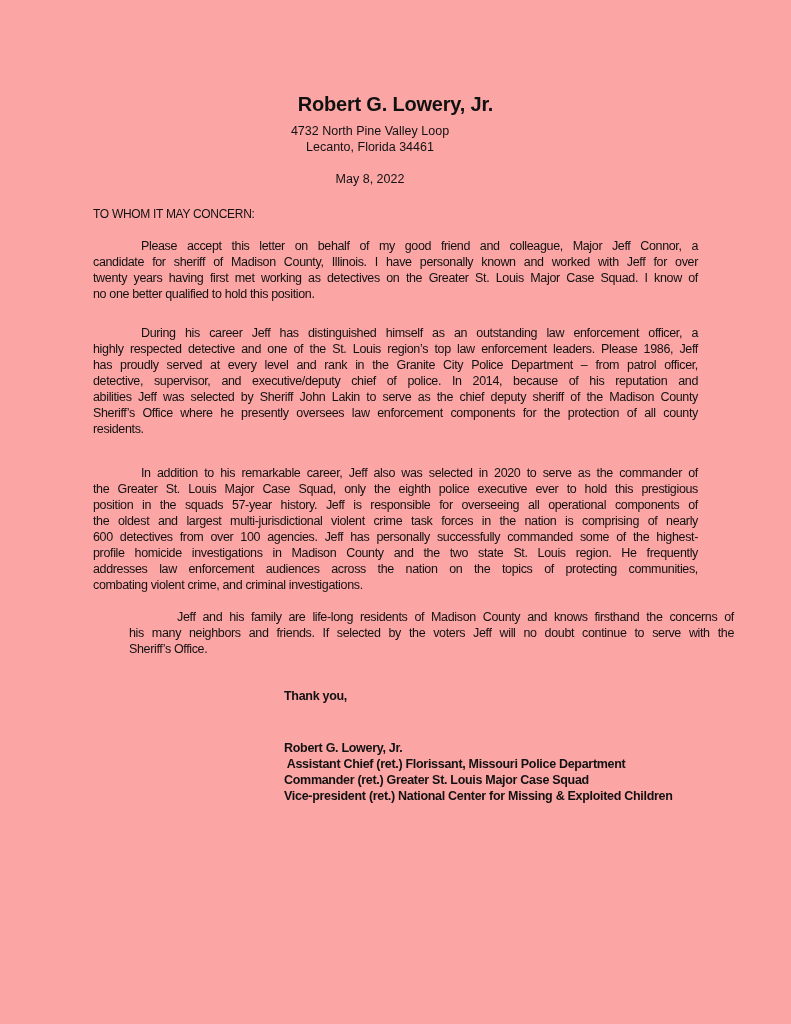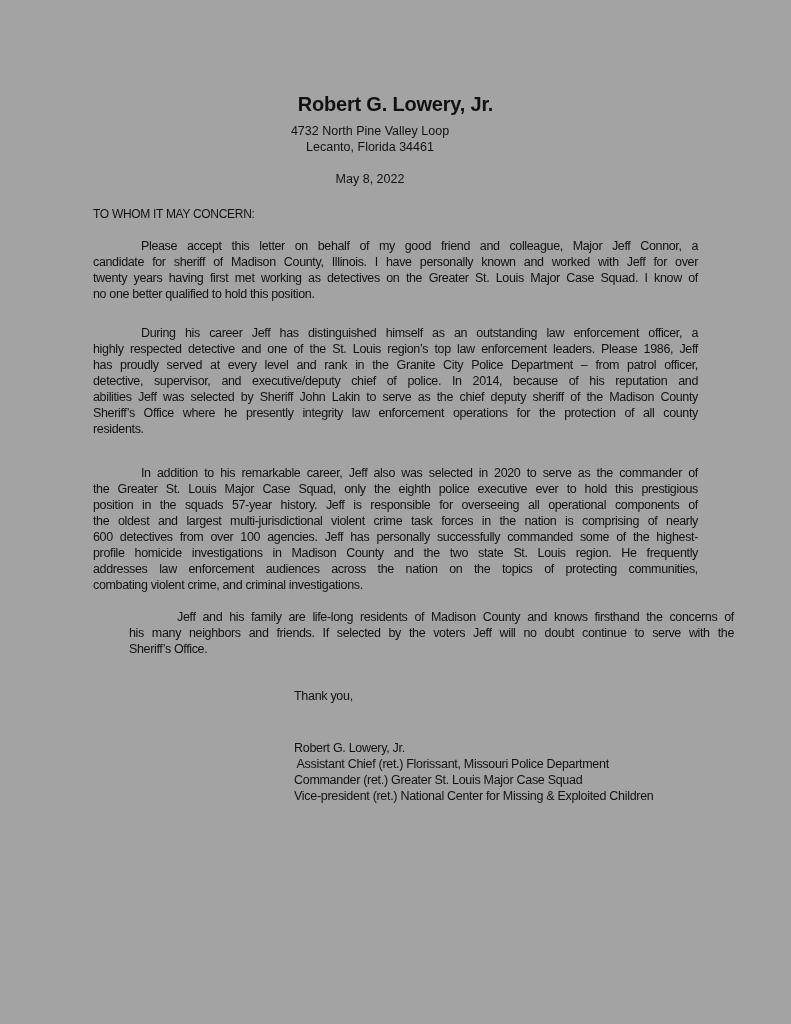--- a/index.html
+++ b/index.html
@@ -1,17 +1,17 @@
 <!DOCTYPE html>
 <html><head>
 <meta charset="utf-8">
 <style>
   html, body { margin: 0; padding: 0; background: #ffffff; }
   body { width: 791px; height: 1024px; position: relative; overflow: hidden; color: #111; }
-  .page { position: absolute; left: 0; top: 0; width: 791px; height: 1024px; background: #a3a3a3; }
+  .page { position: absolute; left: 0; top: 0; width: 791px; height: 1024px; background: #fca5a5; }
   .header-name {
     position: absolute; left: 0; width: 791px; top: 93px; text-align: center;
     font-family: "Liberation Sans", sans-serif; font-weight: bold; font-size: 20px; letter-spacing: -0.2px;
   }
   .hdr-line {
     position: absolute; left: 0; width: 740px; text-align: center;
     font-family: "Liberation Sans", sans-serif; font-size: 12.5px;
   }
   .salutation {
     position: absolute; left: 93px; top: 207px;
@@ -19,22 +19,22 @@
   }
   .para { position: absolute; left: 93px; width: 605px; }
   .line {
     display: block; height: 16px; line-height: 16px; white-space: nowrap;
     font-family: "Liberation Sans", sans-serif; font-size: 12.5px; letter-spacing: -0.35px;
     text-align: justify; text-align-last: justify;
   }
   .line.last { text-align-last: left; }
   .line.indent { padding-left: 48px; }
   .sig {
-    position: absolute; left: 294px;
-    font-family: "Liberation Sans", sans-serif; font-size: 12.5px; letter-spacing: -0.3px; white-space: nowrap;
+    position: absolute; left: 284px;
+    font-family: "Liberation Sans", sans-serif; font-size: 12.5px; letter-spacing: -0.3px; white-space: nowrap; font-weight: bold;
   }
   .sig-line { display: block; height: 16px; line-height: 16px; }
 </style>
 </head>
 <body>
 
 <div class="page">
 
   <div class="header-name">Robert G. Lowery, Jr.</div>
   <div class="hdr-line" style="top:124px;">4732 North Pine Valley Loop</div>
@@ -49,21 +49,21 @@
     <span class="line">twenty years having first met working as detectives on the Greater St. Louis Major Case Squad.  I know of</span>
     <span class="line last">no one better qualified to hold this position.</span>
   </div>
 
   <div class="para" style="top:325px;">
     <span class="line indent">During his career Jeff has distinguished himself as an outstanding law enforcement officer, a</span>
     <span class="line">highly respected detective and one of the St. Louis region’s top law enforcement leaders. Please 1986, Jeff</span>
     <span class="line">has proudly served at every level and rank in the Granite City Police Department – from patrol officer,</span>
     <span class="line">detective, supervisor, and executive/deputy chief of police. In 2014, because of his reputation and</span>
     <span class="line">abilities Jeff was selected by Sheriff John Lakin to serve as the chief deputy sheriff of the Madison County</span>
-    <span class="line">Sheriff’s Office where he presently integrity law enforcement operations for the protection of all county</span>
+    <span class="line">Sheriff’s Office where he presently oversees law enforcement components for the protection of all county</span>
     <span class="line last">residents.</span>
   </div>
 
   <div class="para" style="top:465px;">
     <span class="line indent">In addition to his remarkable career, Jeff also was selected in 2020 to serve as the commander of</span>
     <span class="line">the Greater St. Louis Major Case Squad, only the eighth police executive ever to hold this prestigious</span>
     <span class="line">position in the squads 57-year history. Jeff is responsible for overseeing all operational components of</span>
     <span class="line">the oldest and largest multi-jurisdictional violent crime task forces in the nation is comprising of nearly</span>
     <span class="line">600 detectives from over 100 agencies. Jeff has personally successfully commanded some of the highest-</span>
     <span class="line">profile homicide investigations in Madison County and the two state St. Louis region. He frequently</span>

